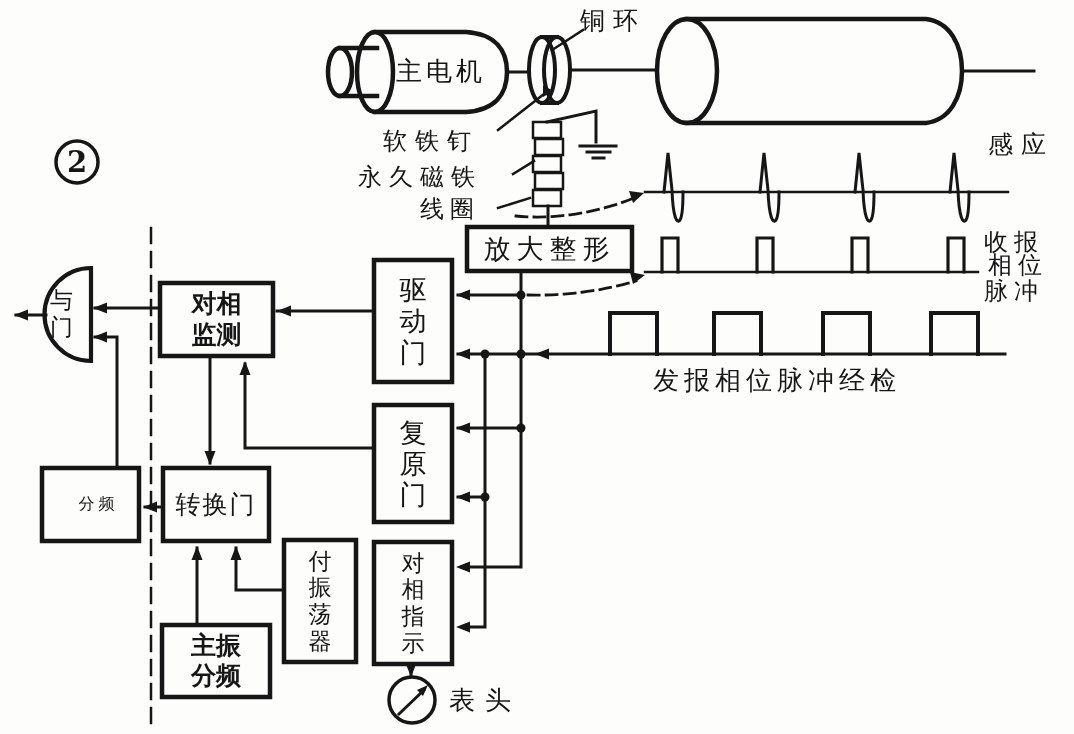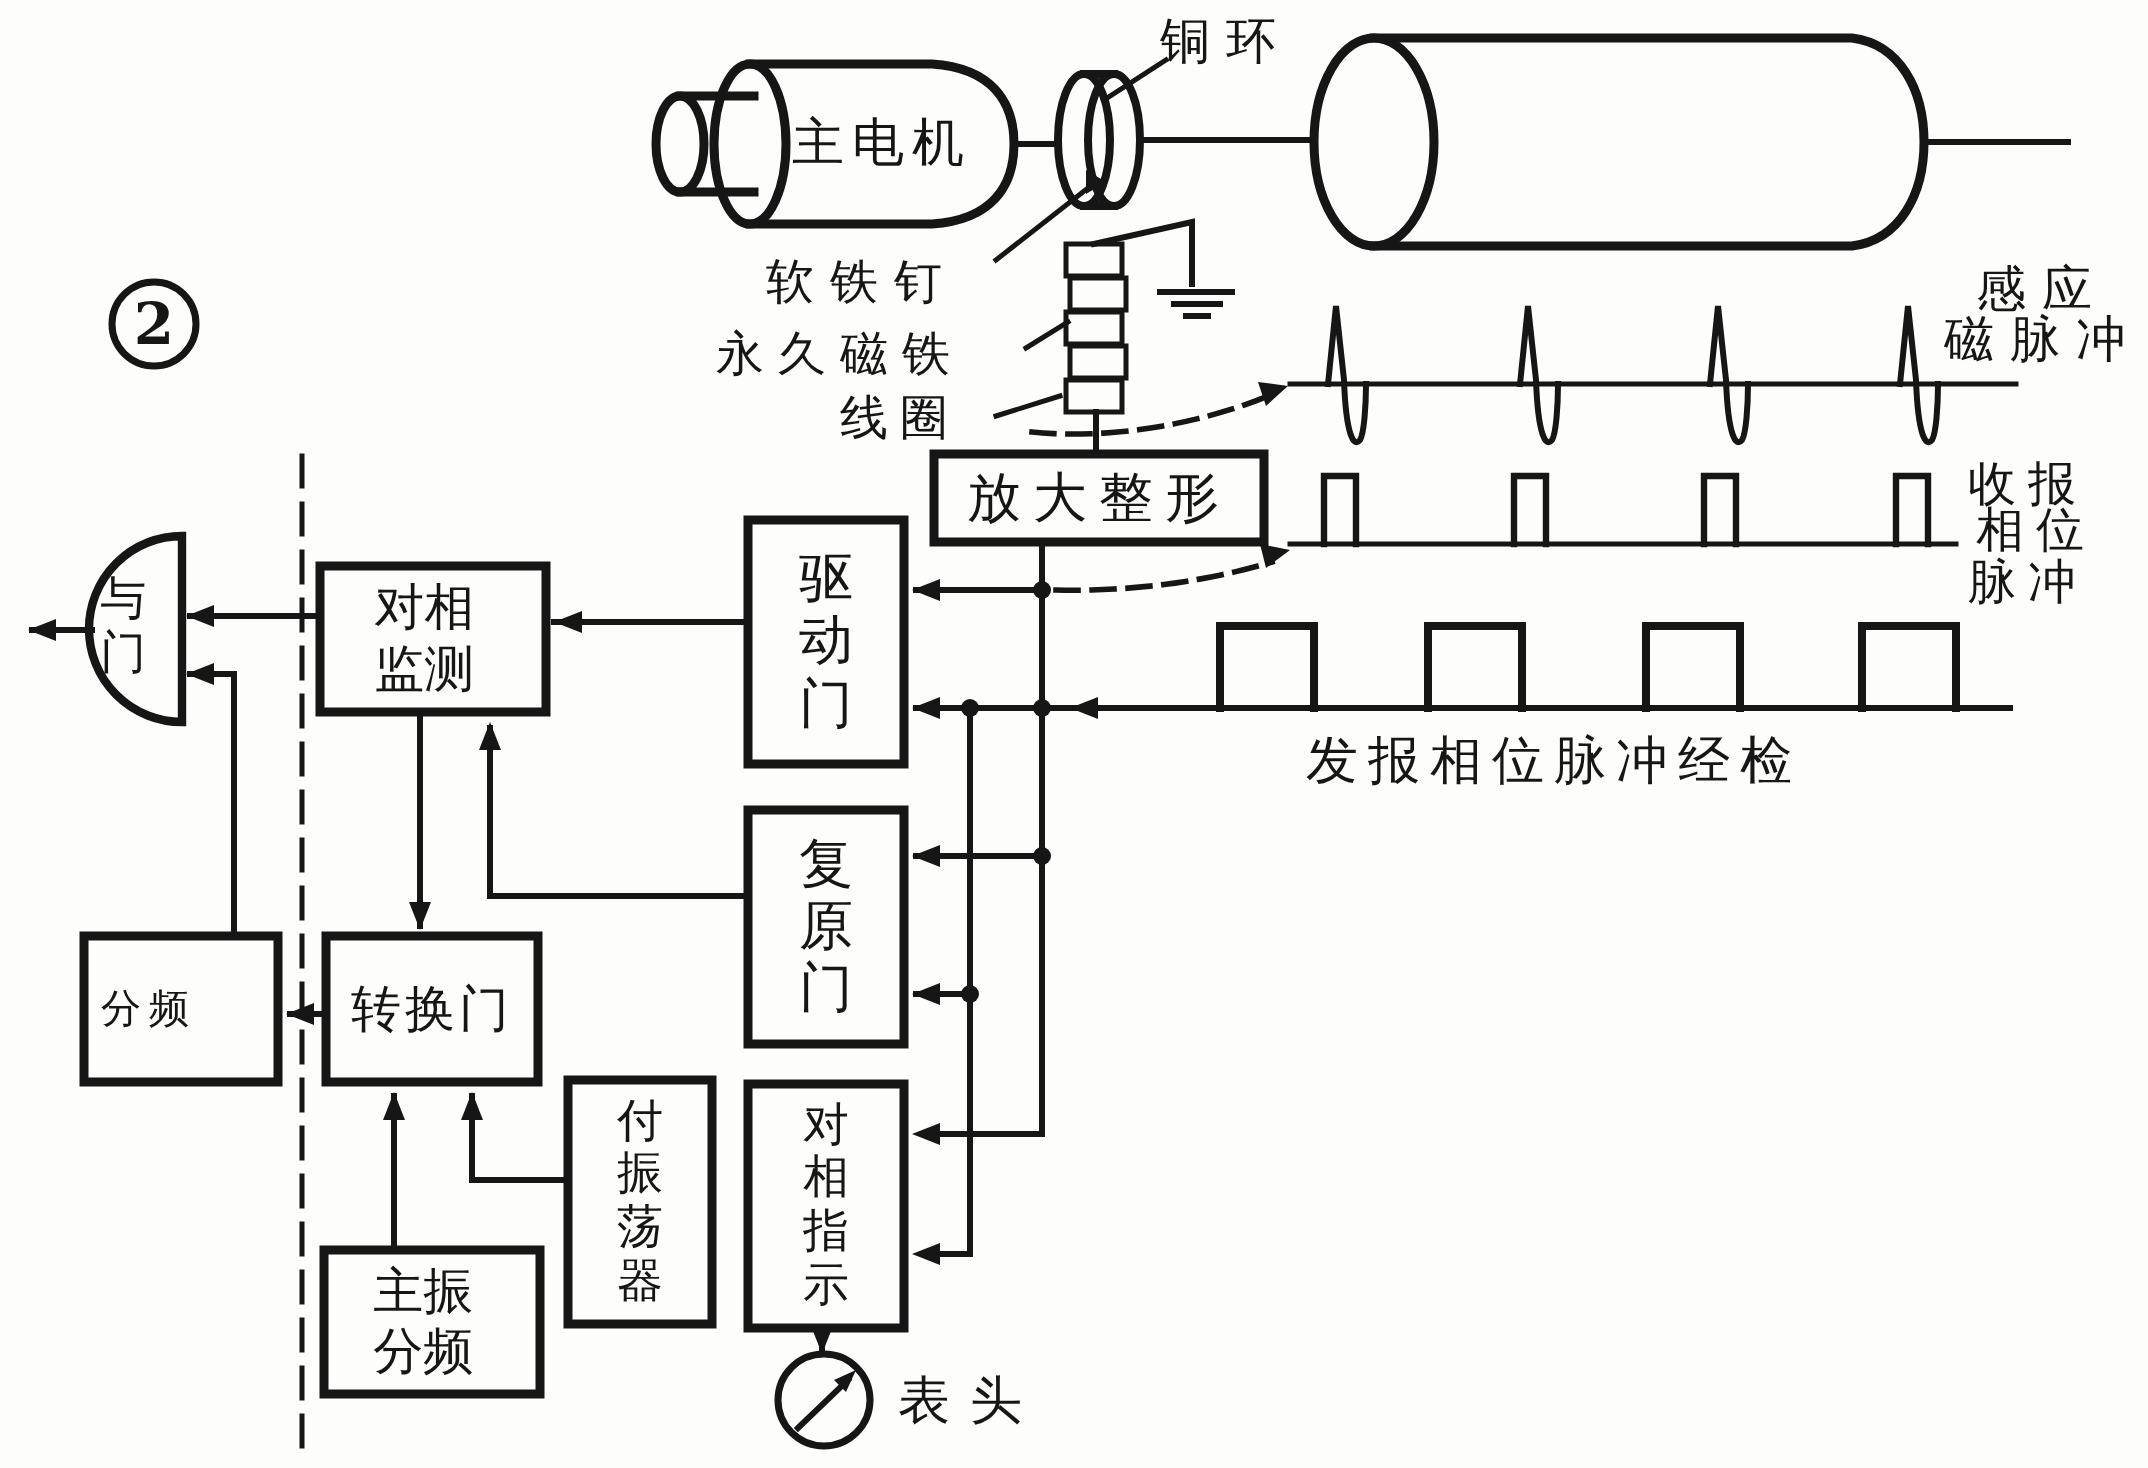--- a/index.html
+++ b/index.html
@@ -2,21 +2,21 @@
 <html><head>
 <meta charset="utf-8">
 <style>
   html,body{margin:0;padding:0;}
   body{font-family:"DejaVu Sans",sans-serif;}
   #canvas{position:relative;width:1074px;height:734px;overflow:hidden;background:#fdfdfb;color:#161616;}
   #art{position:absolute;left:0;top:0;}
   .lbl{position:absolute;white-space:nowrap;color:inherit;}
   .cbox{position:absolute;display:flex;align-items:center;justify-content:center;text-align:center;}
   .vtext{width:1.18em;word-break:break-all;line-height:1.16;text-align:center;white-space:normal;}
-  .wrap2{width:2.35em;word-break:break-all;line-height:1.22;text-align:left;white-space:normal;}
+  .wrap2{width:2.35em;word-break:break-all;line-height:1.22;text-align:center;white-space:normal;font-weight:bold;}
   .serif{font-family:"DejaVu Serif",serif;font-weight:bold;}
 </style>
 </head>
 <body>
 
 <div id="canvas" style="background: rgb(253, 253, 251); color: rgb(22, 22, 22);">
 
   <svg id="art" width="1074" height="734" viewBox="0 0 1074 734">
     <g fill="none" stroke="currentColor" stroke-width="3" stroke-linecap="square">
 
@@ -167,21 +167,20 @@
 
   <div class="cbox" style="left:378px;top:54px;width:126px;height:34px;font-size:26px;letter-spacing:4px;">主电机</div>
   <div class="lbl" style="left:580px;top:4px;font-size:25px;letter-spacing:8px;">铜环</div>
   <div class="lbl" style="left:383px;top:125px;font-size:24px;letter-spacing:8px;">软铁钉</div>
   <div class="lbl" style="left:358px;top:161px;font-size:24px;letter-spacing:7px;">永久磁铁</div>
   <div class="lbl" style="left:420px;top:193px;font-size:24px;letter-spacing:6px;font-family:Liberation Mono, monospace;">线圈</div>
 
   <div class="cbox" style="left:467px;top:227px;width:165px;height:44px;font-size:27px;letter-spacing:6px;">放大整形</div>
 
   <div class="lbl" style="left:988px;top:128px;font-size:25px;letter-spacing:8px;">感应</div>
-  <div class="lbl" style="left:972px;top:153px;font-size:25px;letter-spacing:8px;">磁脉冲</div>
 
   <div class="lbl" style="left:984px;top:226px;font-size:24px;letter-spacing:6px;">收报</div>
   <div class="lbl" style="left:988px;top:249px;font-size:24px;letter-spacing:6px;">相位</div>
   <div class="lbl" style="left:984px;top:275px;font-size:24px;letter-spacing:6px;">脉冲</div>
 
   <div class="lbl" style="left:653px;top:363px;font-size:26px;letter-spacing:5px;">发报相位脉冲经检</div>
 
   <div class="lbl vtext" style="position:absolute;left:48px;top:287px;font-size:23px;">与门</div>
 
   <div class="cbox" style="left:160px;top:283px;width:113px;height:73px;font-size:25px;">
@@ -189,21 +188,21 @@
   </div>
   <div class="cbox" style="left:374px;top:260px;width:78px;height:122px;font-size:27px;">
     <div class="vtext">驱动门</div>
   </div>
   <div class="cbox" style="left:374px;top:405px;width:78px;height:117px;font-size:27px;">
     <div class="vtext">复原门</div>
   </div>
   <div class="cbox" style="left:374px;top:542px;width:78px;height:122px;font-size:23px;">
     <div class="vtext">对相指示</div>
   </div>
-  <div class="cbox" style="left:26px;top:468px;width:97px;height:73px;font-size:20px;letter-spacing:4px;">分频</div>
+  <div class="cbox" style="left:50px;top:468px;width:97px;height:73px;font-size:16px;letter-spacing:4px;">分频</div>
   <div class="cbox" style="left:162px;top:625px;width:108px;height:72px;font-size:25px;">
     <div class="wrap2">主振分频</div>
   </div>
   <div class="cbox" style="left:163px;top:468px;width:106px;height:73px;font-size:25px;letter-spacing:2px;">转换门</div>
   <div class="cbox" style="left:284px;top:540px;width:72px;height:122px;font-size:23px;">
     <div class="vtext">付振荡器</div>
   </div>
 
   <div class="lbl" style="left:449px;top:683px;font-size:26px;letter-spacing:10px;">表头</div>
 

